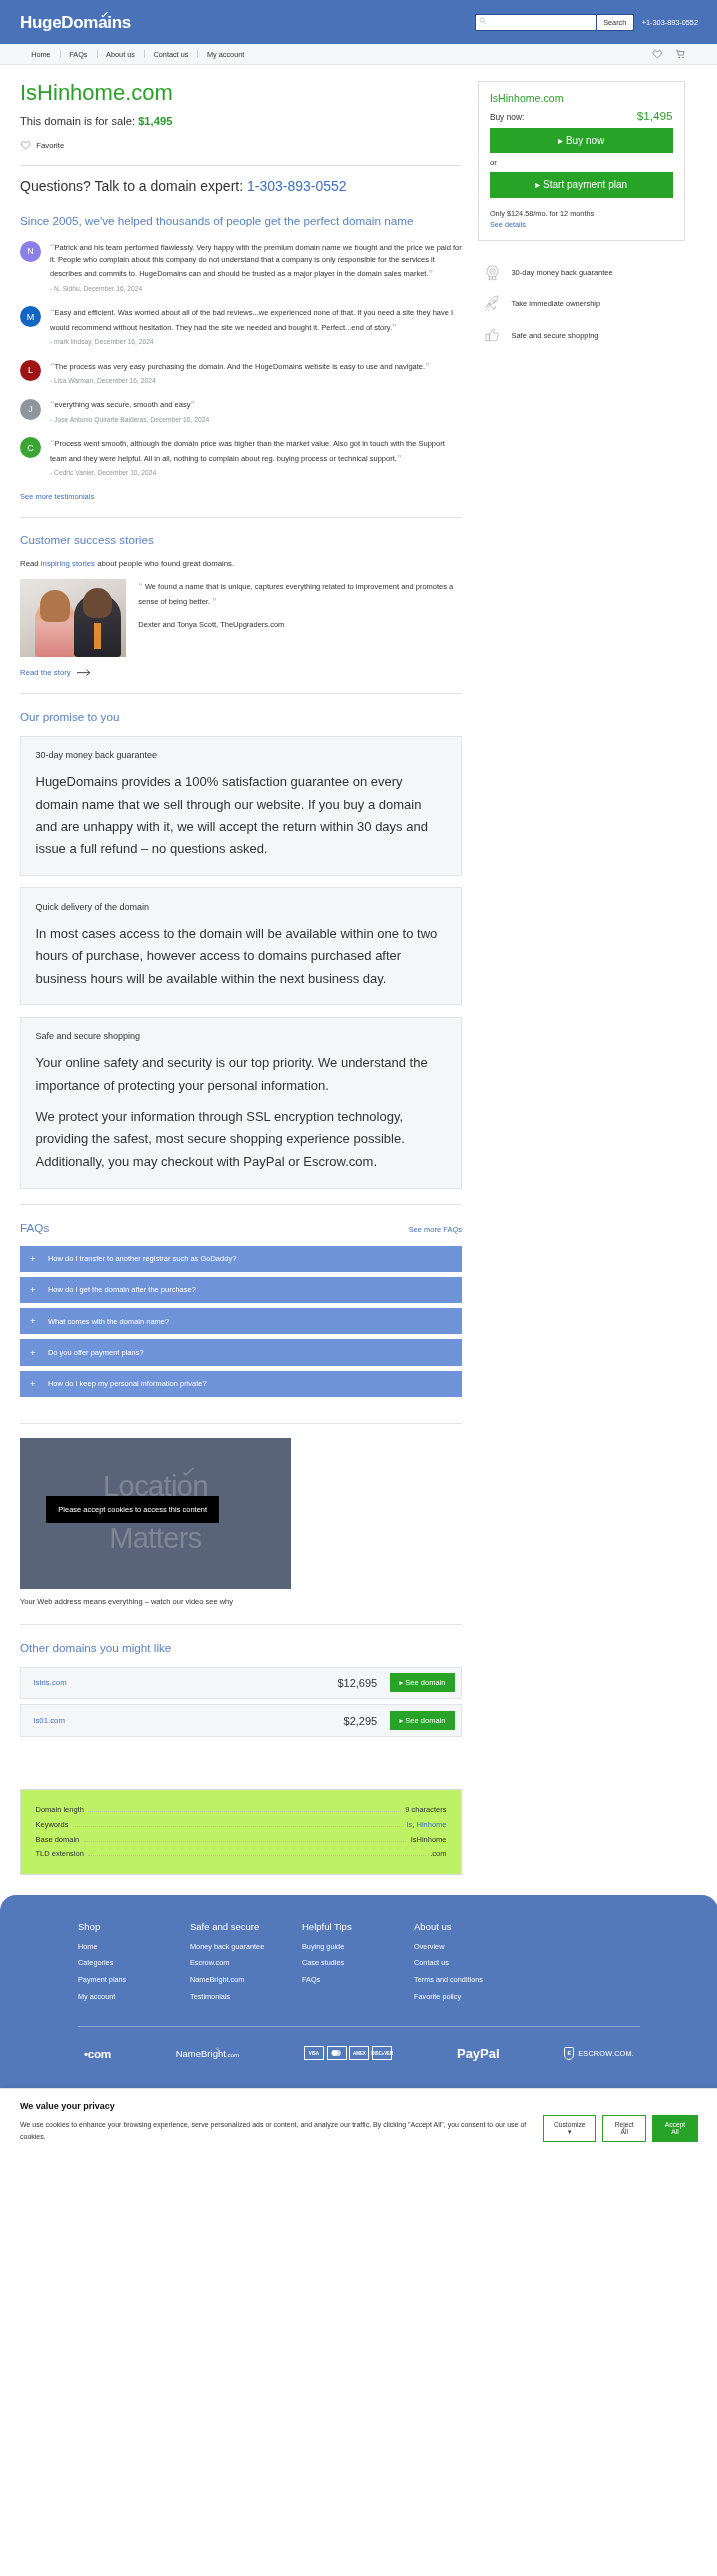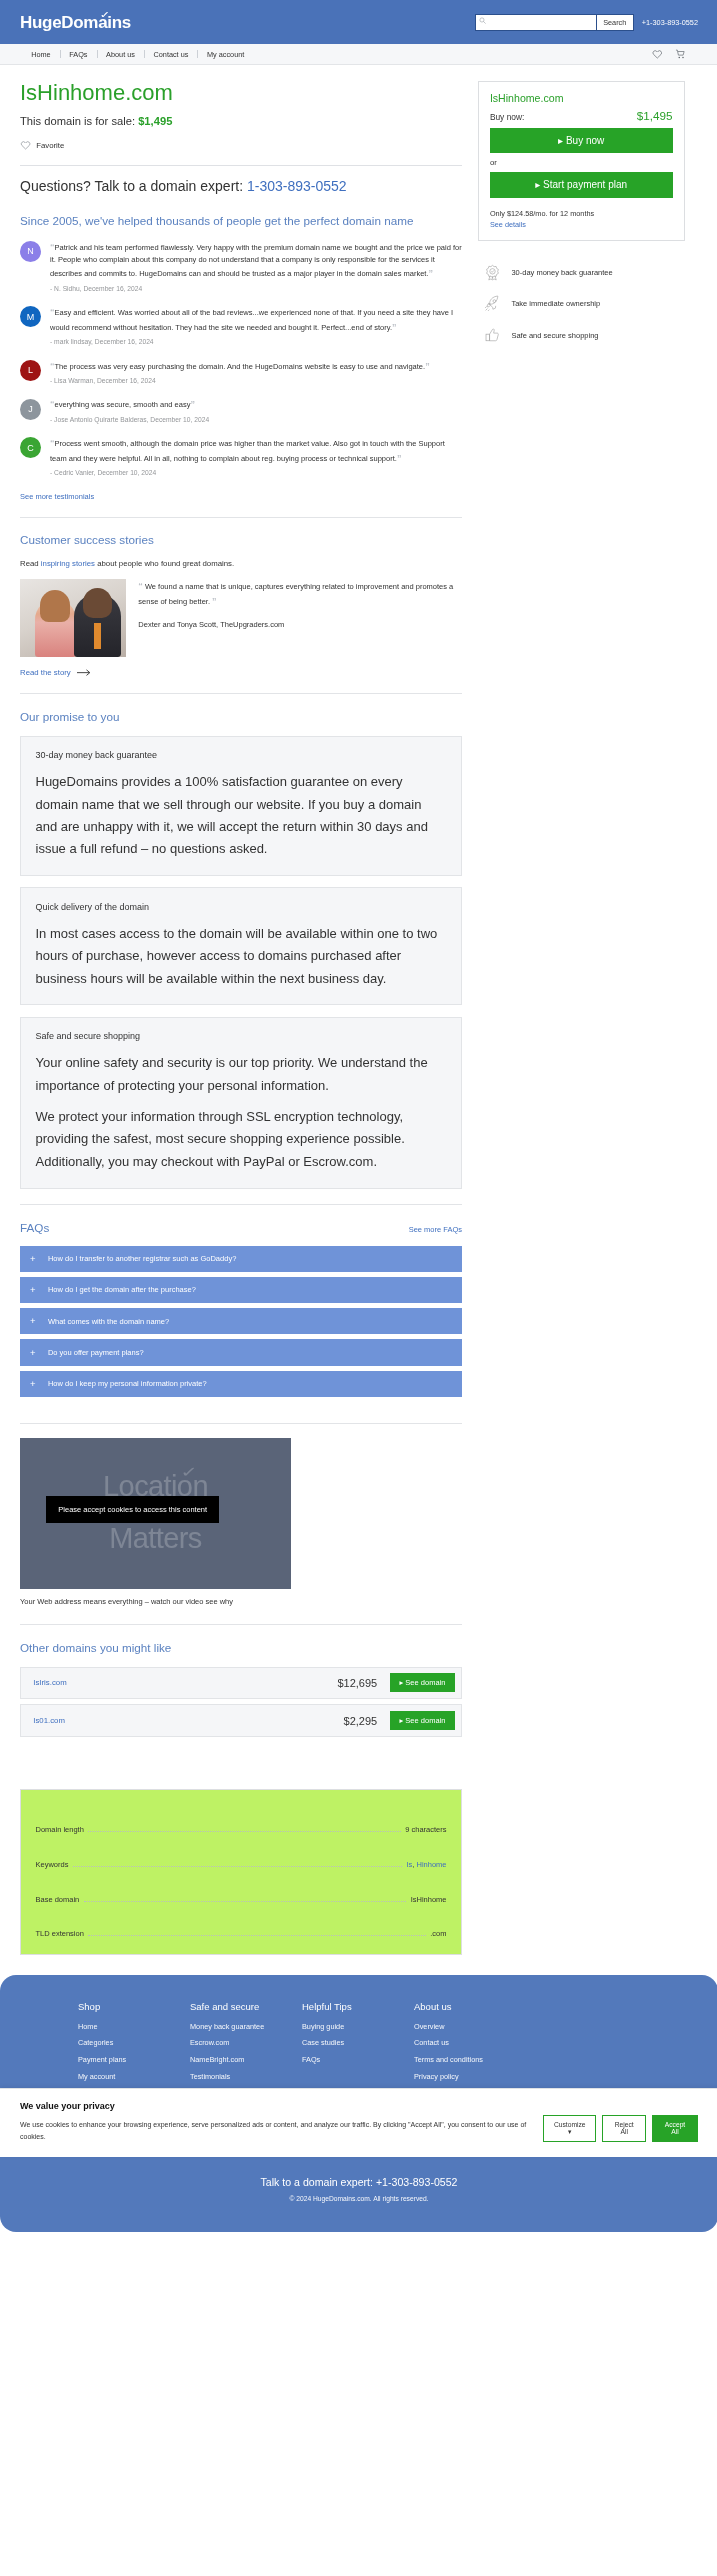--- a/index.html
+++ b/index.html
@@ -382,21 +382,21 @@
     align-items: baseline;
     font-size: 7.5px;
     padding: 2.8px 0;
   }
   .det-k { color: #333; white-space: nowrap; }
   .det-dots {
     flex: 1;
     border-bottom: 0.6px dotted #b9bcc1;
     margin: 0 4.5px 2.2px 4.5px;
   }
-  .det-v { color: #333; white-space: nowrap; margin-top: 20px; }
+  .det-v { color: #333; white-space: nowrap; }
   .det-v a { color: #3f6fbf; text-decoration: none; }
 
   
   footer {
     background: #5379bb;
     color: #fff;
     margin-top: 20px;
     padding: 26px 0 19px 0;
     border-radius: 16px;
   }
@@ -808,21 +808,21 @@
       <h4>Helpful Tips</h4>
       <a href="#">Buying guide</a>
       <a href="#">Case studies</a>
       <a href="#">FAQs</a>
     </div>
     <div class="fcol">
       <h4>About us</h4>
       <a href="#">Overview</a>
       <a href="#">Contact us</a>
       <a href="#">Terms and conditions</a>
-      <a href="#">Privacy policy</a>
+      <a href="#">Favorite policy</a>
     </div>
   </div>
 
   <hr class="footer-hr">
 
   <div class="pay-row">
     <span class="pay-com">•com</span>
     <span class="pay-nb">
       <span class="ray">☼</span><span>NameBright</span><span class="sm">.com</span>
     </span>

